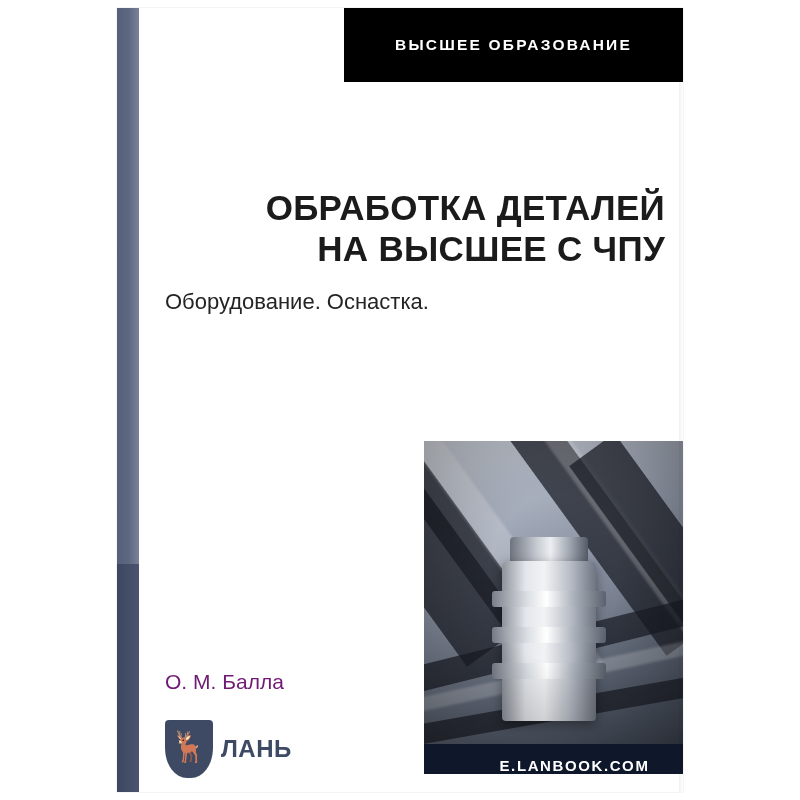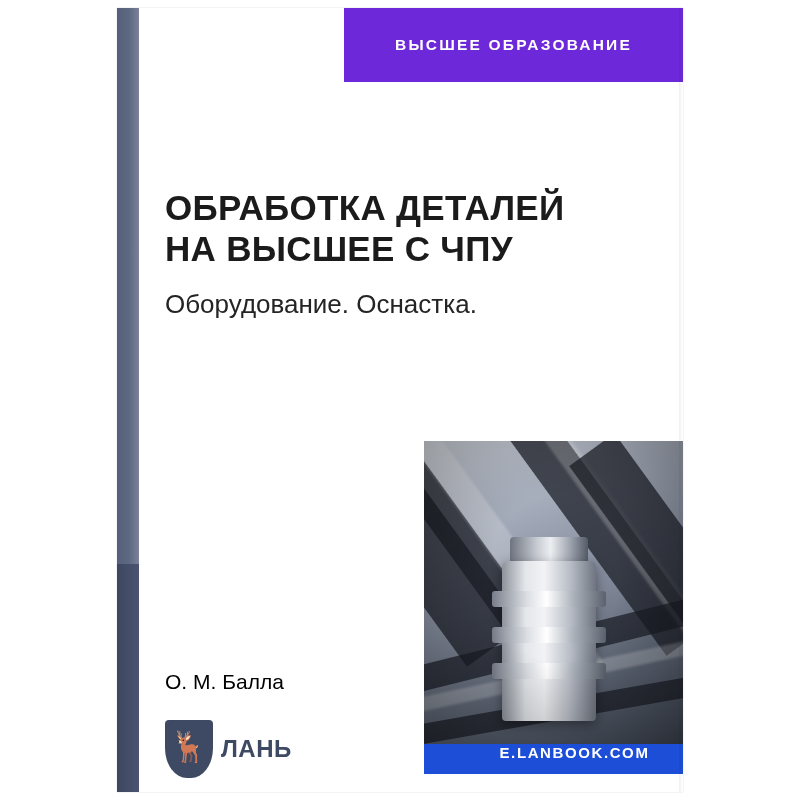--- a/index.html
+++ b/index.html
@@ -49,21 +49,21 @@
     background: linear-gradient(to right, #3e4761 0%, #4a5470 100%);
   }
 
   
   .header-banner {
     position: absolute;
     left: 227px;
     top: 0;
     width: 339px;
     height: 74px;
-    background: #6d28d9;
+    background: #000000;
     color: #ffffff;
     display: flex;
     align-items: center;
     justify-content: center;
   }
   .header-banner .banner-text {
     font-size: 15.5px;
     letter-spacing: 2.2px;
     font-weight: bold;
     color: #ffffff;
@@ -76,24 +76,25 @@
     left: 48px;
     top: 180px;
     width: 500px;
   }
   .title-main {
     font-size: 35px;
     font-weight: bold;
     line-height: 1.17;
     color: #1b1b1b;
     letter-spacing: 0.3px;
+    text-align: right;
   }
   .title-sub {
     margin-top: 18px;
-    font-size: 26px;
+    font-size: 22px;
     line-height: 1.30;
     color: #242424;
     font-weight: normal;
   }
 
   
   .photo {
     position: absolute;
     left: 307px;
     top: 433px;
@@ -152,21 +153,21 @@
     inset: 0;
     background: radial-gradient(ellipse at 50% 45%, rgba(0,0,0,0) 35%, rgba(0,0,0,0.35) 100%);
   }
 
   
   .author {
     position: absolute;
     left: 48px;
     top: 662px;
     font-size: 21px;
-    color: #000000;
+    color: #701a75;
   }
 
   
   .logo-wrap {
     position: absolute;
     left: 48px;
     top: 712px;
     display: flex;
     align-items: center;
     gap: 8px;
@@ -194,24 +195,24 @@
     letter-spacing: 0.5px;
   }
 
   
   .site-bar {
     position: absolute;
     left: 307px;
     top: 736px;
     width: 301px;
     height: 30px;
-    background: #1d4ed8;
-    color: #ffffff;
-    display: flex;
-    align-items: flex-start;
+    background: #0f172a;
+    color: #ffffff;
+    display: flex;
+    align-items: flex-end;
     justify-content: center;
   }
   .site-bar .site-text {
     font-size: 15px;
     letter-spacing: 1.6px;
     font-weight: bold;
   }
 
   
   .right-edge {

